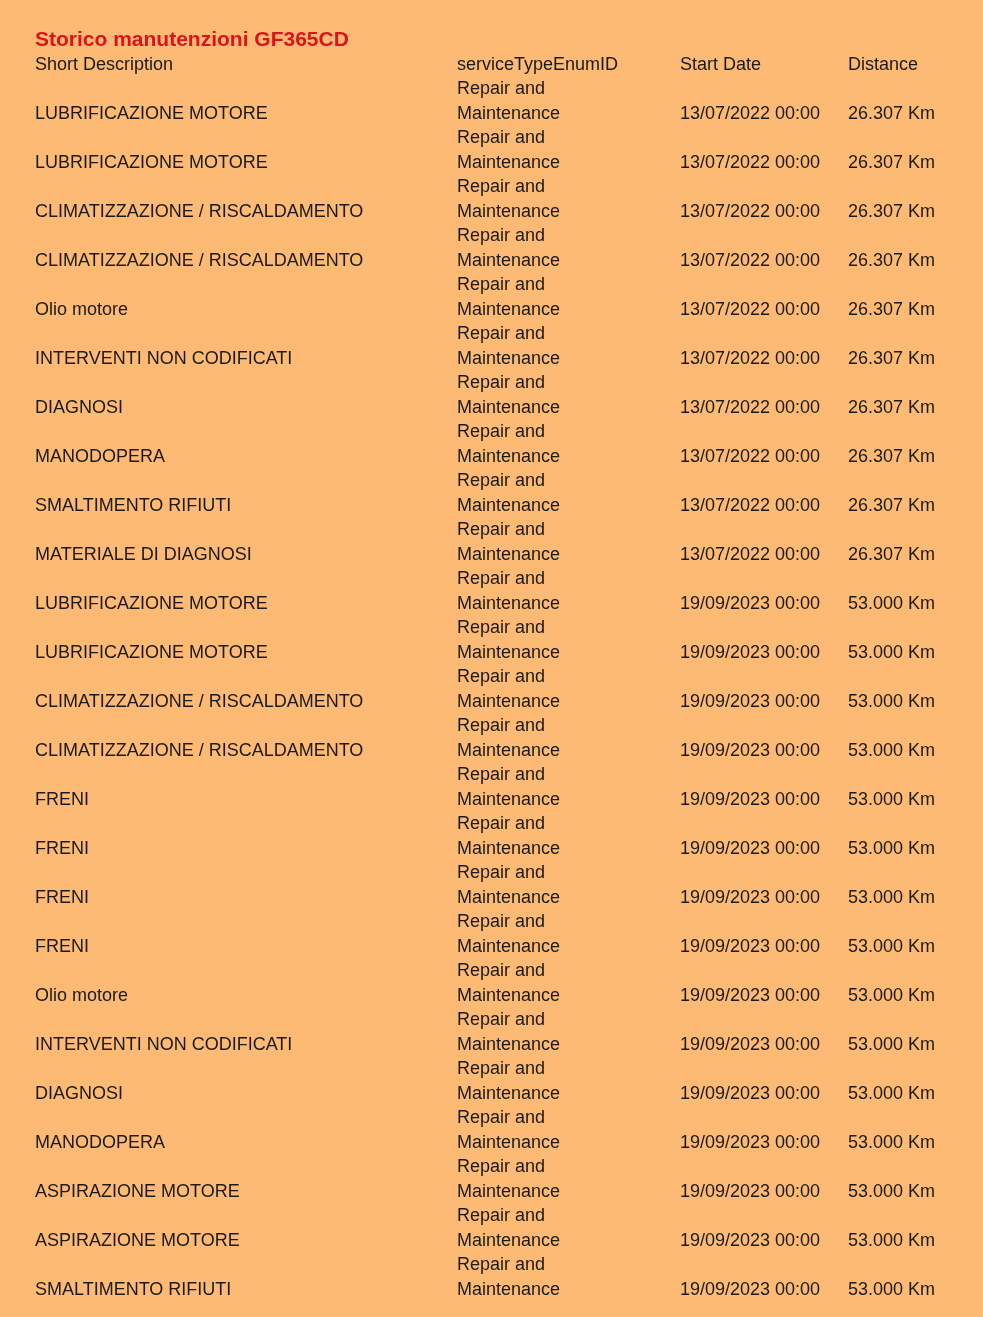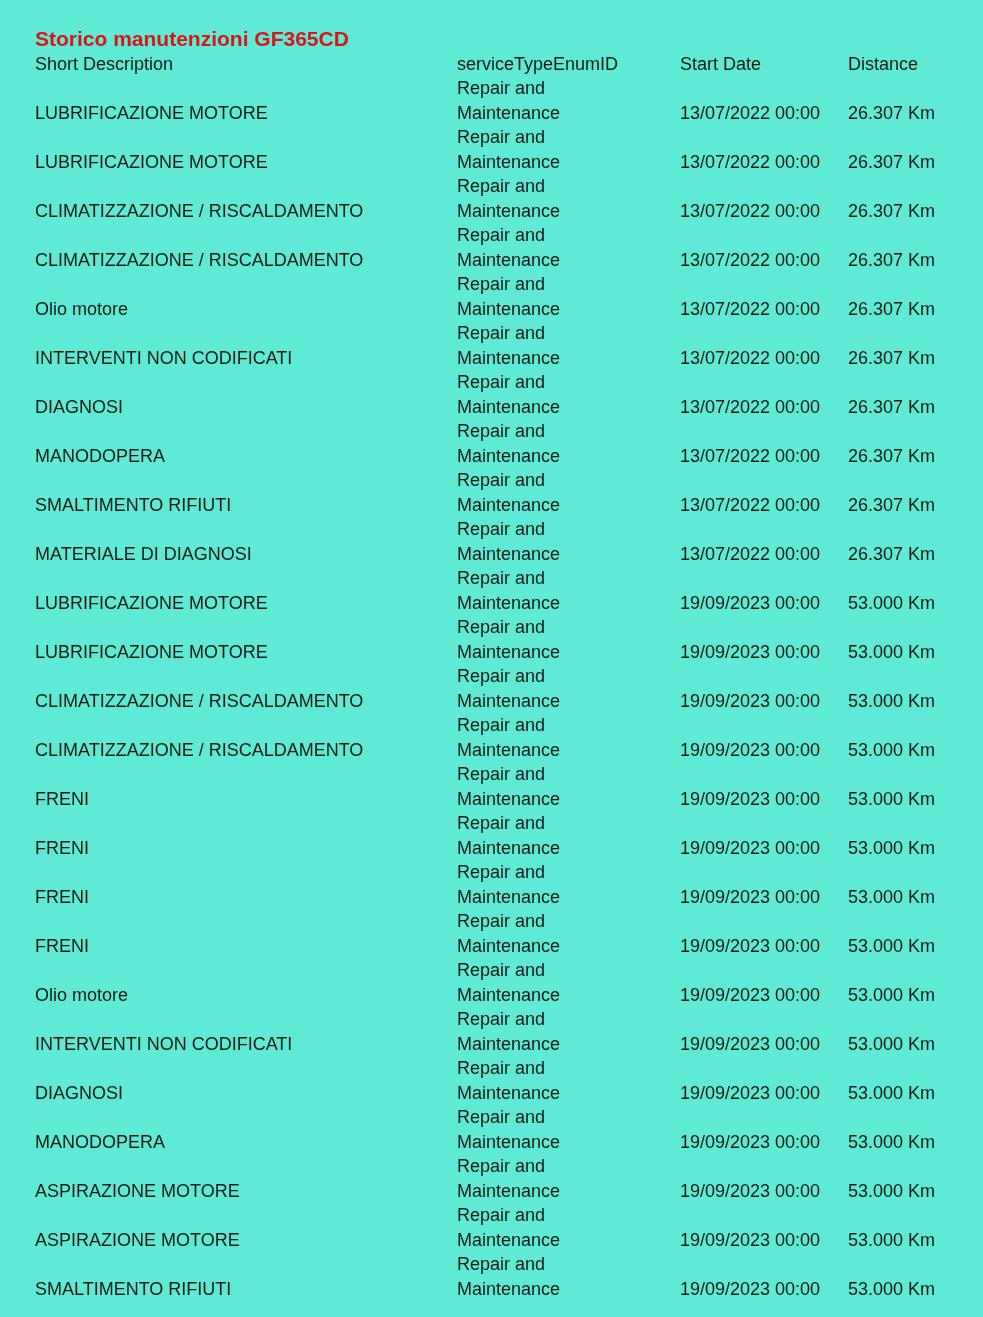--- a/index.html
+++ b/index.html
@@ -3,21 +3,21 @@
 <meta charset="utf-8">
 <style>
   * { margin: 0; padding: 0; box-sizing: border-box; }
   html, body {
     background: #ffffff;
     font-family: "Liberation Sans", "DejaVu Sans", sans-serif;
   }
   .page {
     width: 983px;
     height: 1317px;
-    background: #5eead4;
+    background: #fdba74;
     color: #1a1a1a;
     padding: 26px 26px 0 35px;
     overflow: hidden;
   }
   .title {
     color: #d9151b;
     font-weight: bold;
     font-size: 21px;
     line-height: 25px;
     white-space: nowrap;

